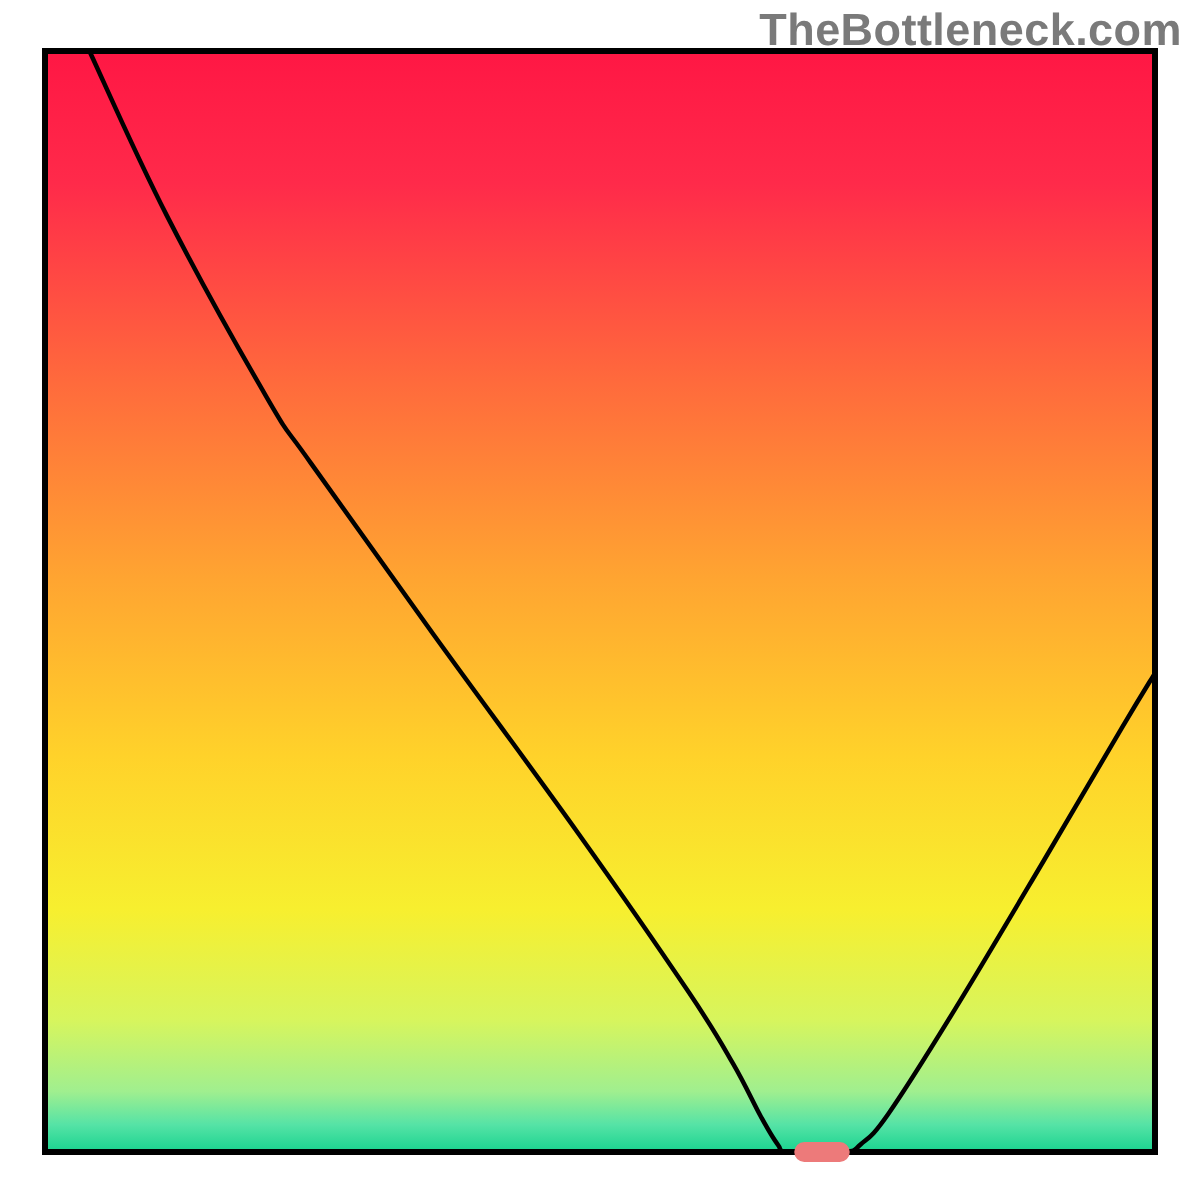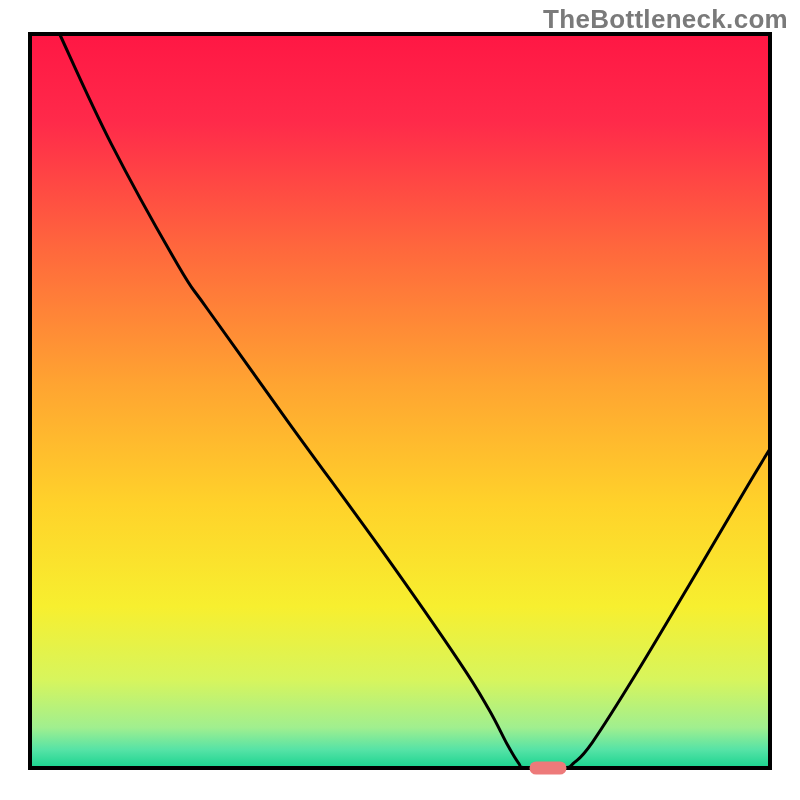--- a/index.html
+++ b/index.html
@@ -12,21 +12,21 @@
   }
   .wrap {
     position: relative;
     width: 800px;
     height: 800px;
   }
   .watermark {
     position: absolute;
     top: 4px;
     right: 12px;
-    font-size: 26px;
+    font-size: 30px;
     font-weight: 600;
     color: #7a7a7a;
     letter-spacing: 0.3px;
   }
   svg {
     display: block;
   }
 </style>
 </head>
 <body>

